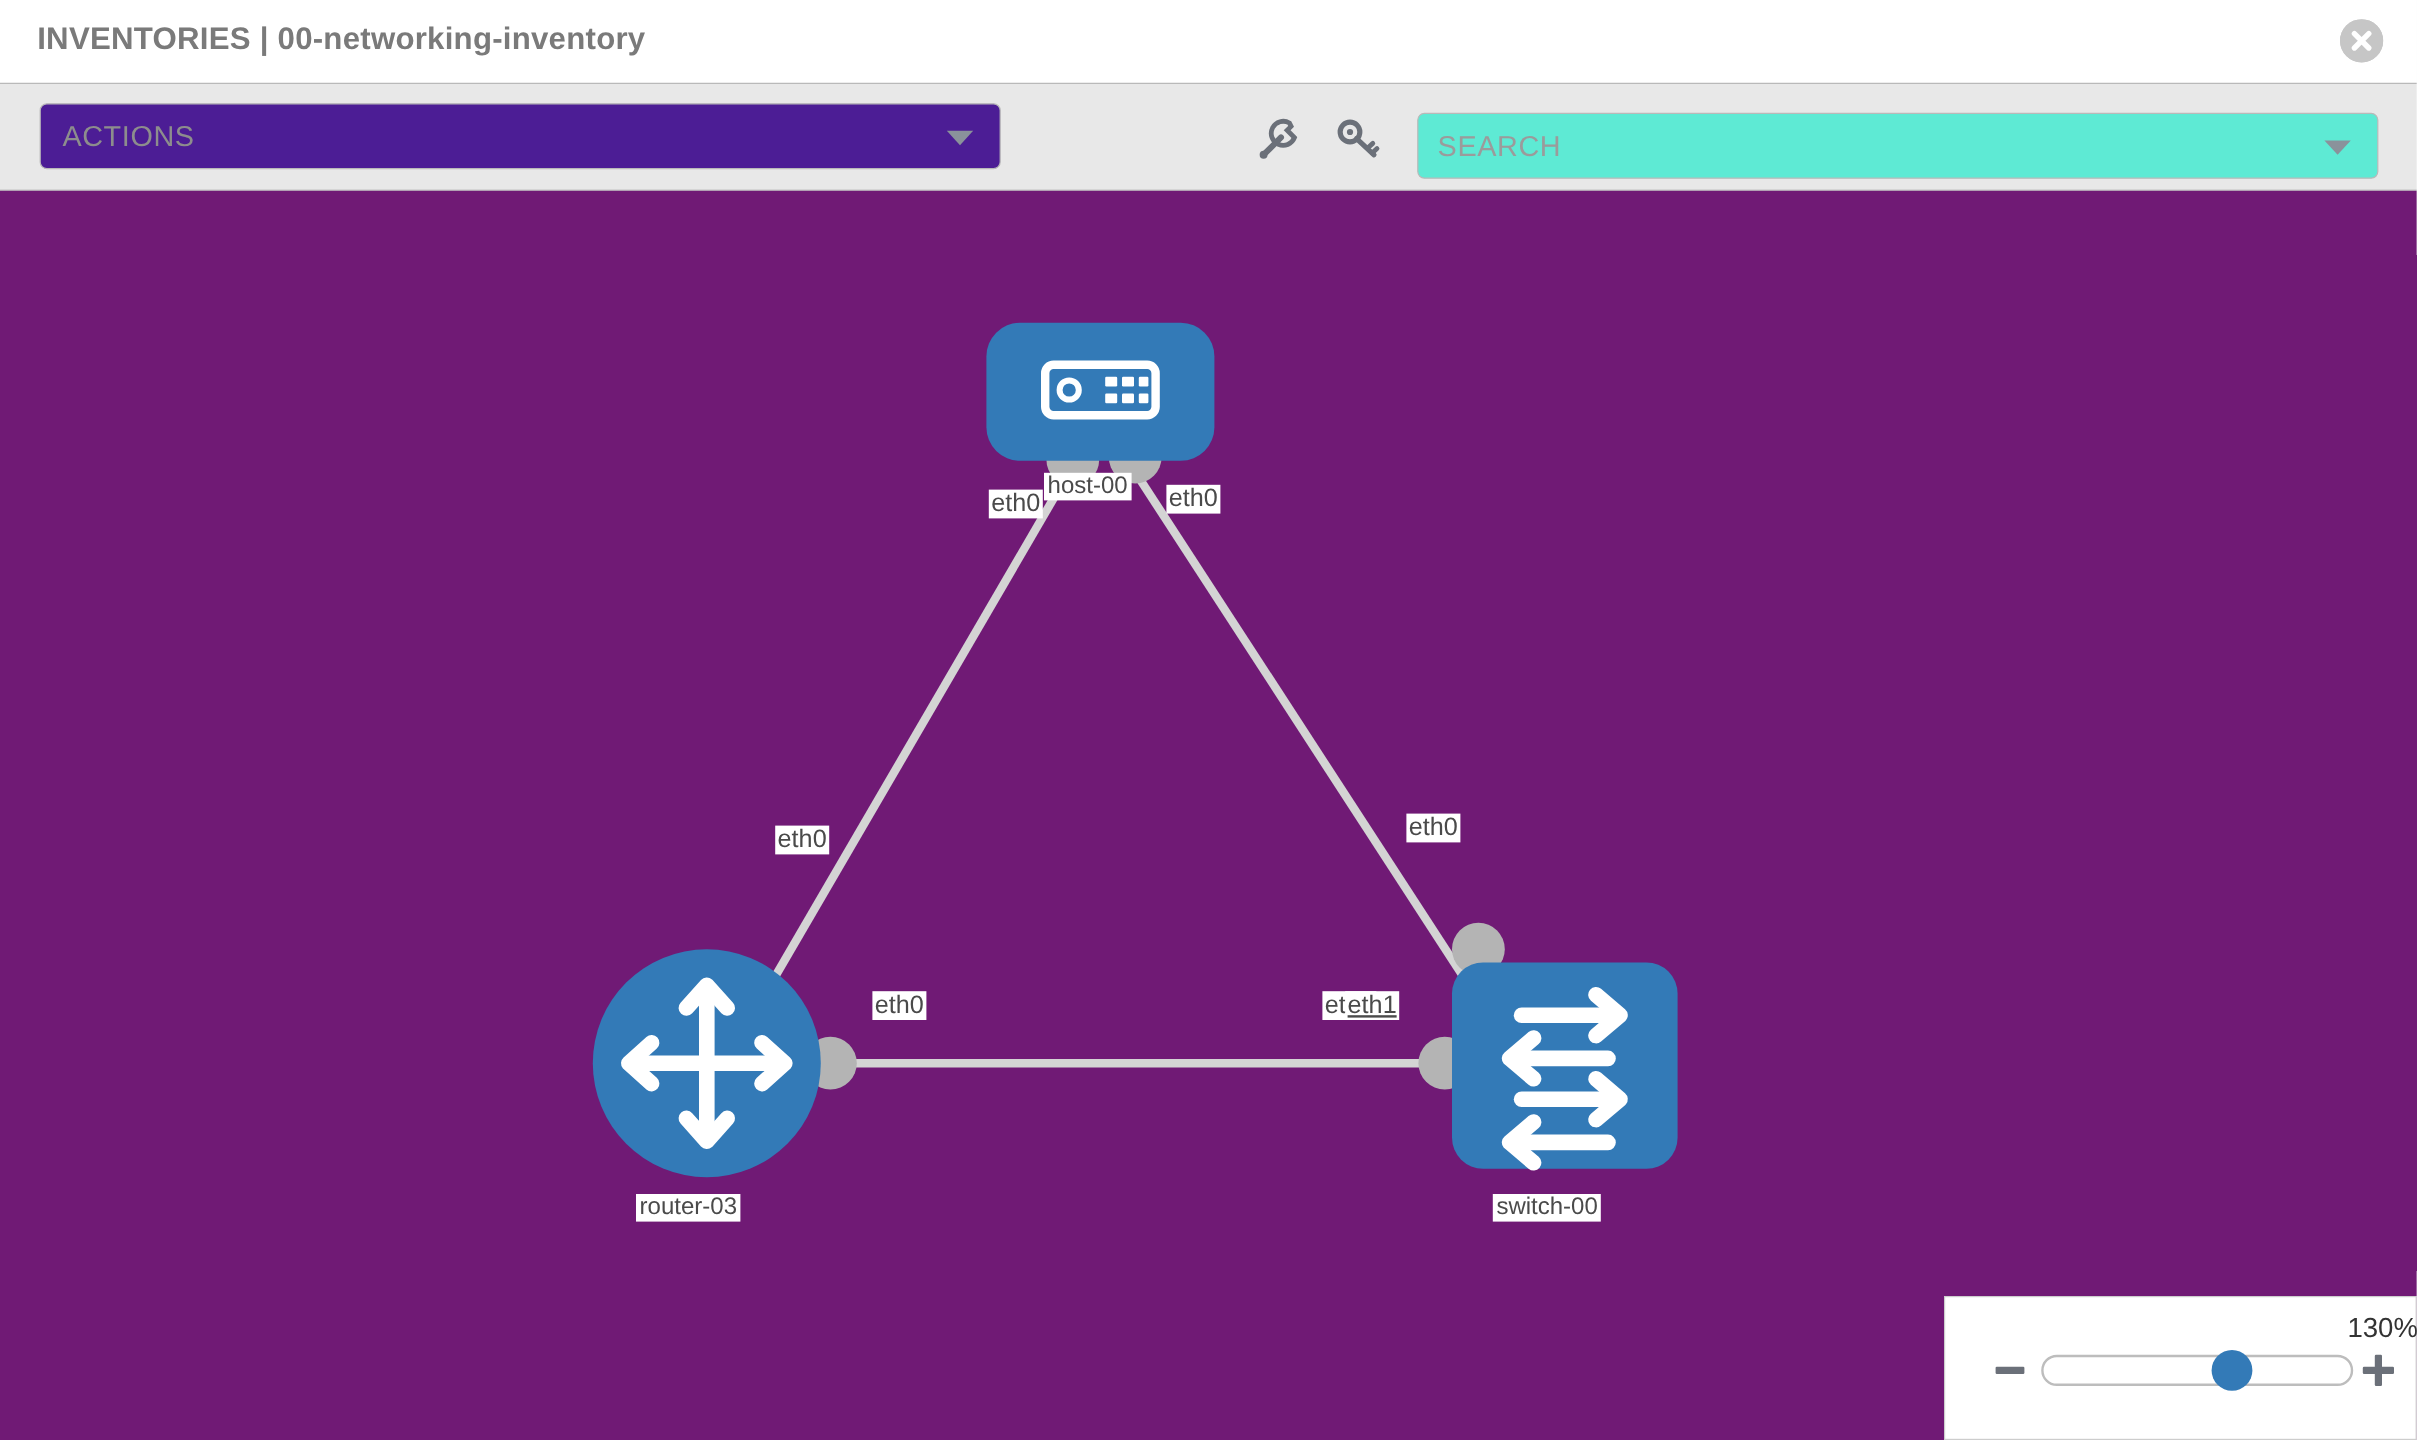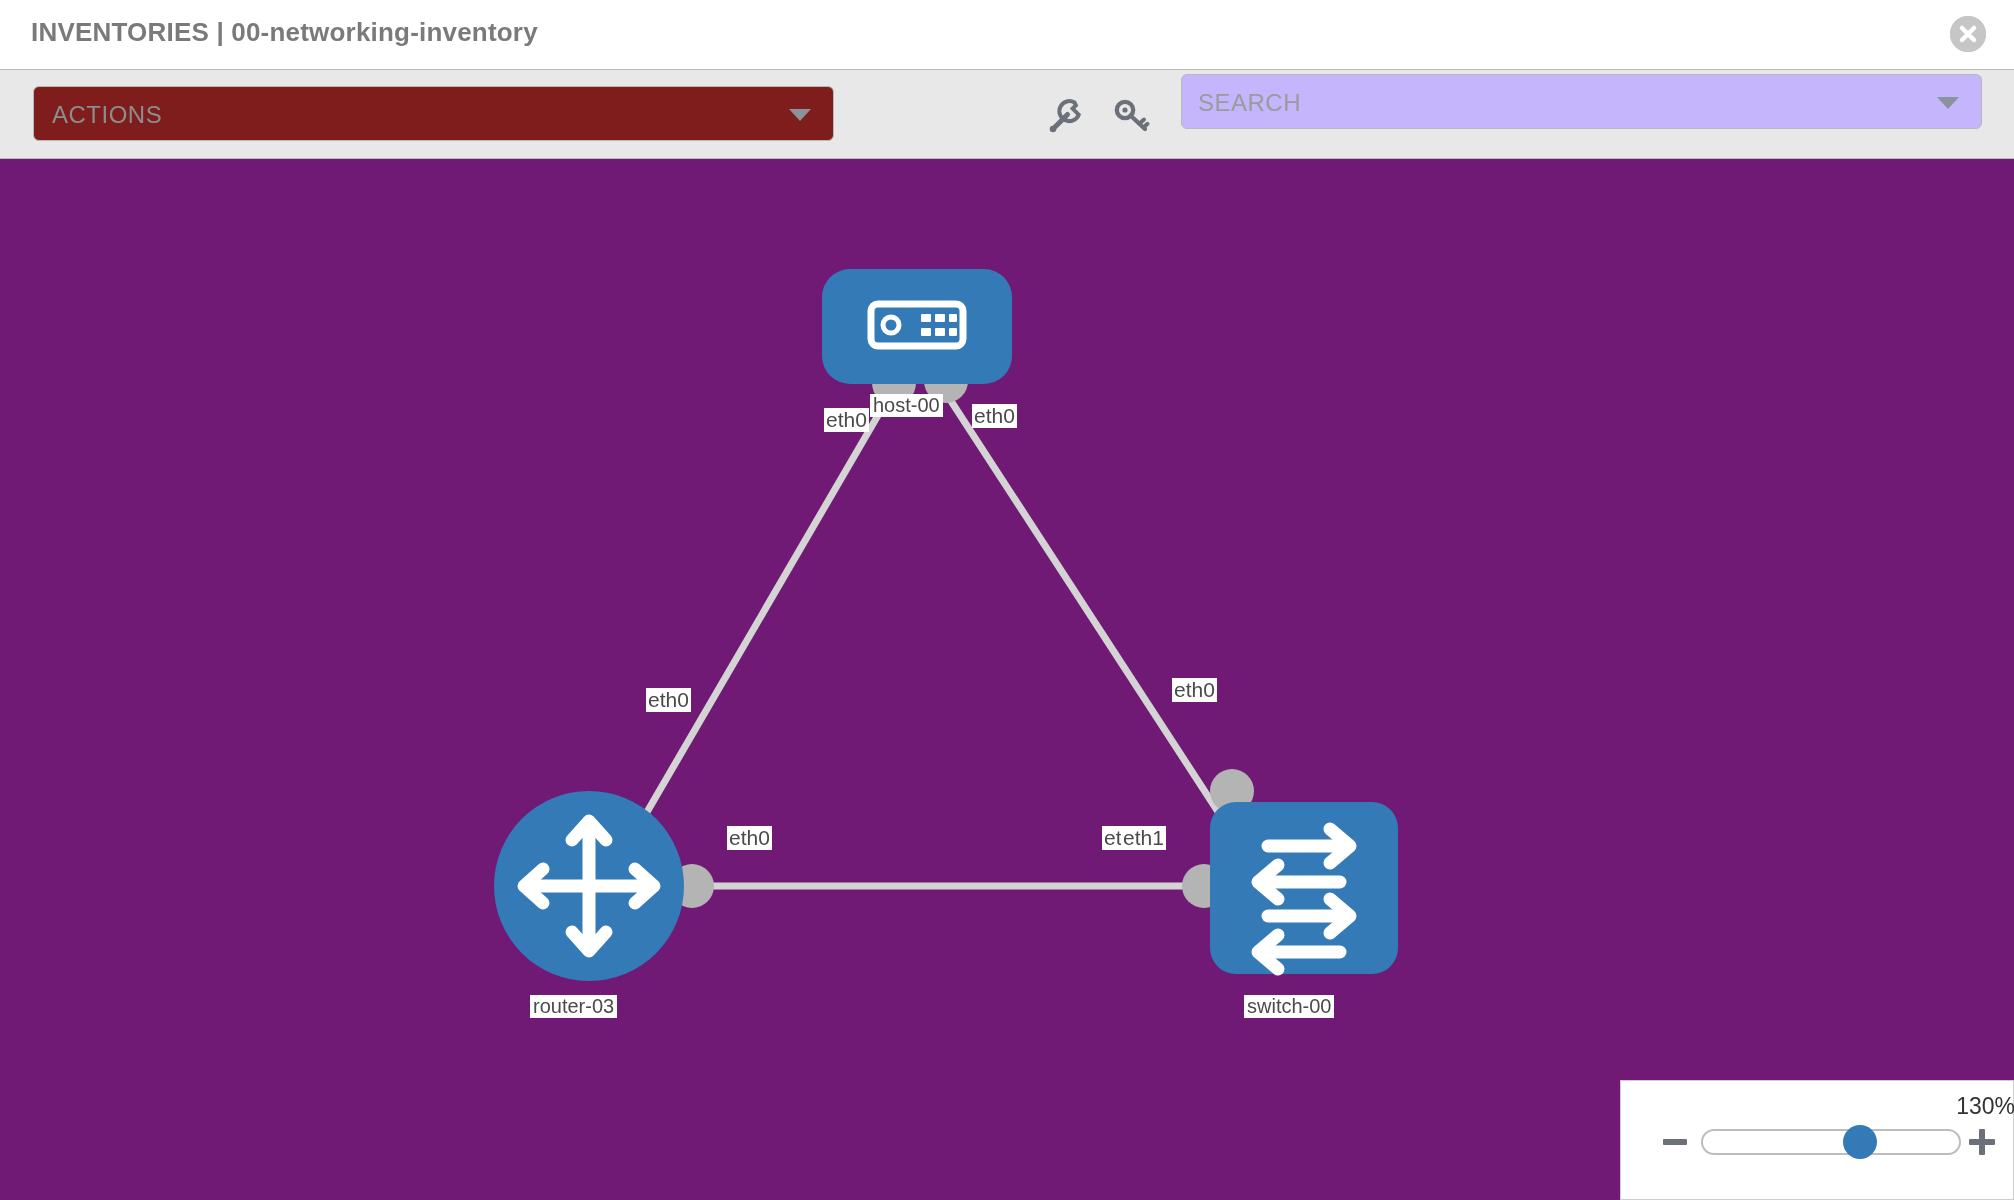--- a/index.html
+++ b/index.html
@@ -62,21 +62,21 @@
     border-top: 1px solid #b9b9b9;
     border-bottom: 1px solid #b9b9b9;
     box-sizing: border-box;
   }
   .actions-select {
     position: absolute;
     left: 33px;
     top: 16px;
     width: 801px;
     height: 55px;
-    background: #7f1d1d;
+    background: #4c1d95;
     border: 1px solid #b9b9b9;
     border-radius: 6px;
     box-sizing: border-box;
     cursor: pointer;
   }
   .actions-label {
     position: absolute;
     left: 18px;
     top: 14px;
     font-size: 24px;
@@ -99,24 +99,24 @@
     width: 40px;
     height: 40px;
     cursor: pointer;
   }
   .wrench-icon { left: 1044px; }
   .key-icon    { left: 1112px; }
 
   .search-box {
     position: absolute;
     left: 1181px;
-    top: 4px;
+    top: 24px;
     width: 801px;
     height: 55px;
-    background: #c4b5fd;
+    background: #5eead4;
     border: 1px solid #b9b9b9;
     border-radius: 6px;
     box-sizing: border-box;
   }
   .search-input {
     position: absolute;
     left: 14px;
     top: 0;
     width: 700px;
     height: 53px;
@@ -352,21 +352,21 @@
         </g>
       </g>
     </svg>
 
     <span class="iface-label" style="left:824px; top:249px;">eth0</span>
     <span class="iface-label" style="left:972px; top:245px;">eth0</span>
     <span class="iface-label" style="left:646px; top:529px;">eth0</span>
     <span class="iface-label" style="left:1172px; top:519px;">eth0</span>
     <span class="iface-label" style="left:727px; top:667px;">eth0</span>
     <span class="iface-label" style="left:1102px; top:667px;">eth0</span>
-    <span class="iface-label" style="left:1121px; top:667px;">eth1</span>
+    <span class="iface-label" style="left:1121px; top:667px;text-decoration:underline;">eth1</span>
 
     <span class="node-label" style="left:870px; top:235px;">host-00</span>
     <span class="node-label" style="left:530px; top:836px;">router-03</span>
     <span class="node-label" style="left:1244px; top:836px;">switch-00</span>
 
   </div>
 
   <div class="zoom-panel">
     <div class="zoom-value">130%</div>
     <div class="zoom-minus"></div>

